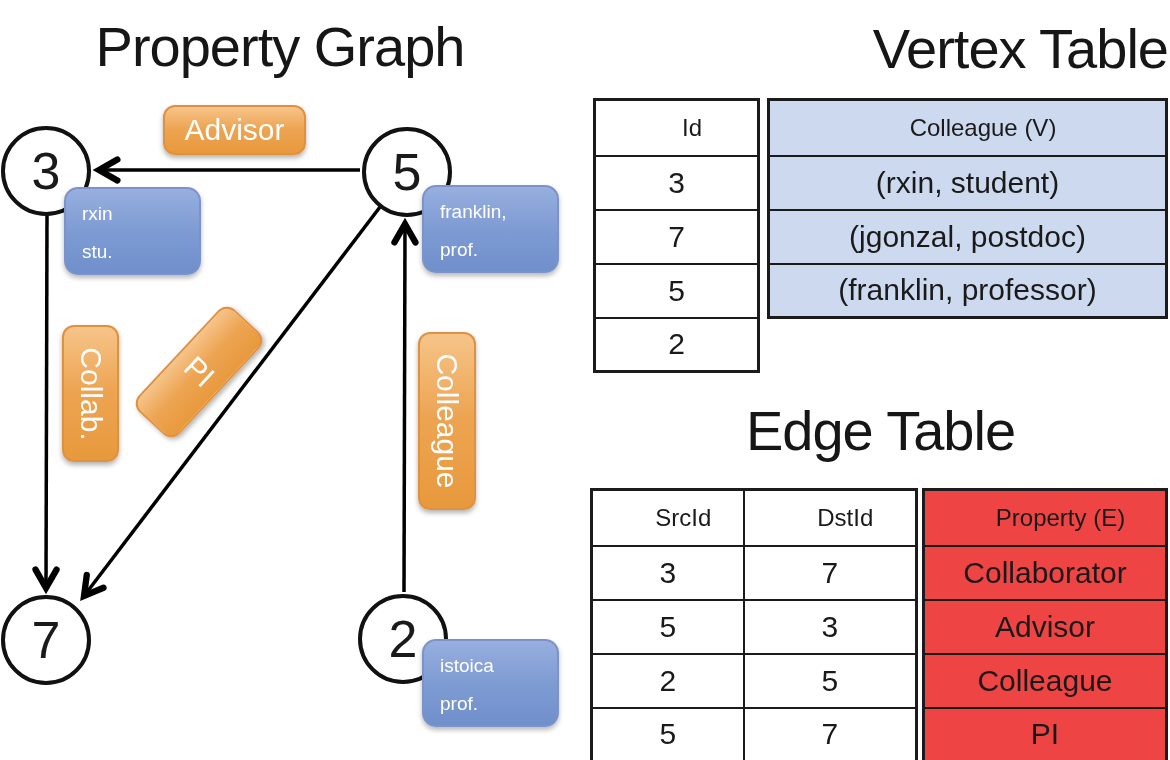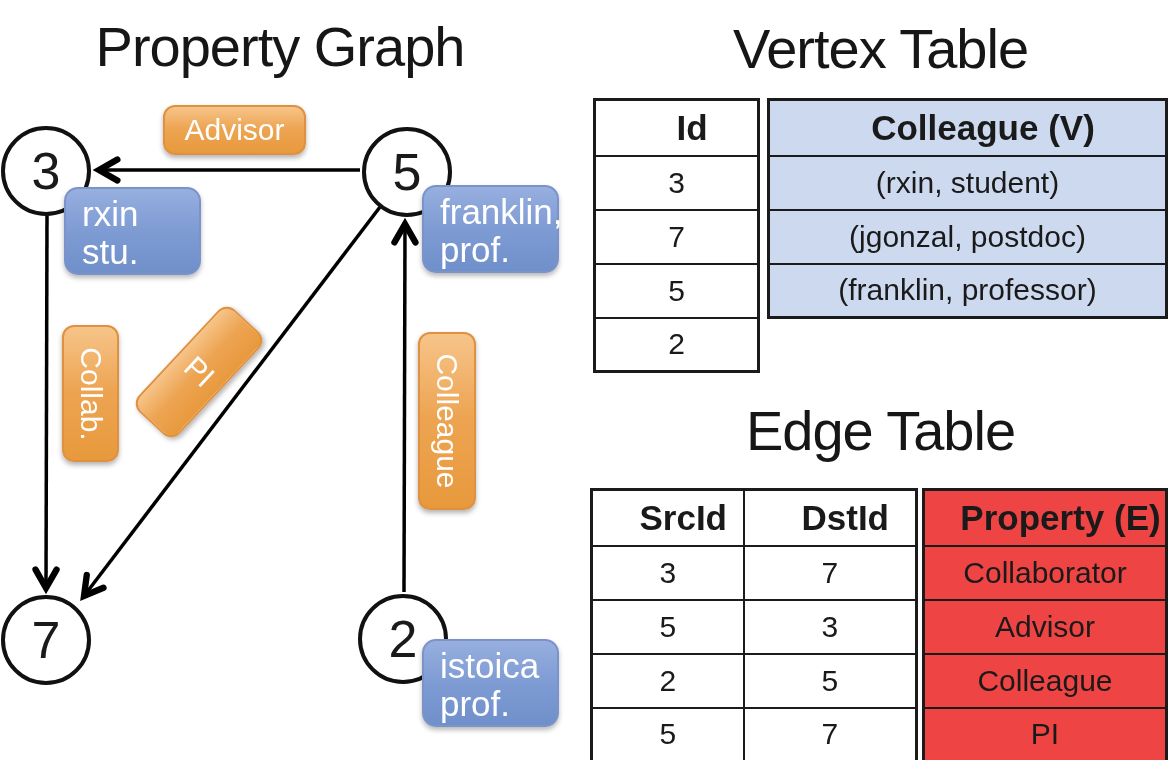--- a/index.html
+++ b/index.html
@@ -4,40 +4,40 @@
 <style>
   * { margin:0; padding:0; box-sizing:border-box; }
   html,body { background:#ffffff; }
   body { font-family:"Liberation Sans", sans-serif; color:#1a1a1a; }
   .slide { position:relative; width:1170px; height:760px; background:#fff; overflow:hidden; }
 
   
   .big-title { position:absolute; font-weight:300; font-size:56px; letter-spacing:-1px;
                text-align:center; color:#161616; white-space:nowrap; }
   .graph-title  { left:0;   top:14px;  width:560px; }
-  .vtable-title { left:593px; top:16px;  width:575px; }
+  .vtable-title { left:593px; top:16px;  width:575px;text-align:right; }
   .etable-title { left:593px; top:398px; width:575px; }
 
   
   .node { position:absolute; width:90px; height:90px; border:4px solid #111; border-radius:50%;
           background:#fff; display:flex; align-items:center; justify-content:center;
           font-size:52px; font-weight:300; z-index:2; }
   .node-3 { left:1px;   top:126px; }
   .node-5 { left:362px; top:127px; }
   .node-7 { left:1px;   top:595px; }
   .node-2 { left:358px; top:594px; }
 
   
   .edges { position:absolute; left:0; top:0; z-index:1; }
 
   
   .pbox { position:absolute; width:137px; height:88px; border-radius:14px;
           background:linear-gradient(180deg,#97AFDF 0%,#7E9BD3 50%,#7090CB 100%);
           border:2px solid #7B93C9; box-shadow:0 3px 5px rgba(0,0,0,0.28);
-          color:#fff; font-size:35px; line-height:38px; padding:6px 0 0 16px; z-index:3; }
+          color:#fff; font-size:19px; line-height:38px; padding:6px 0 0 16px; z-index:3; }
   .pbox-rxin    { left:64px;  top:187px; }
   .pbox-frank   { left:422px; top:185px; }
   .pbox-jgonzal { left:62px;  top:652px; }
   .pbox-istoica { left:422px; top:639px; }
 
   
   .elabel { position:absolute; border-radius:12px;
             background:linear-gradient(180deg,#F6C489 0%,#EDA452 48%,#E8993C 100%);
             border:2px solid #E09140; box-shadow:0 3px 5px rgba(0,0,0,0.3);
             color:#fff; font-size:30px; display:flex; align-items:center; justify-content:center;
@@ -45,21 +45,21 @@
   .elabel-advisor   { left:163px; top:105px; width:143px; height:50px; }
   .elabel-collab    { left:62px;  top:325px; width:57px;  height:137px; }
   .elabel-colleague { left:418px; top:332px; width:58px;  height:178px; }
   .elabel-pi        { left:129px; top:344px; width:140px; height:56px; transform:rotate(-47deg); }
   .rot90 { transform:rotate(90deg); white-space:nowrap; }
 
   
   table.tbl { position:absolute; border-collapse:collapse; table-layout:fixed; background:#fff; }
   table.tbl th, table.tbl td { border:2px solid #1b1b1b; text-align:center; vertical-align:middle;
                                overflow:hidden; white-space:nowrap; }
-  table.tbl th { height:56px; font-size:35px; font-weight:700;padding-left:31px; }
+  table.tbl th { height:56px; font-size:24px; font-weight:400;padding-left:31px; }
   table.tbl td { height:54px; font-size:30px; font-weight:400; }
   table.tbl { border:3px solid #1b1b1b; }
 
   .vtbl-id   { left:593px; top:98px;  width:167px; }
   .vtbl-prop { left:767px; top:98px;  width:401px; }
   .vtbl-prop th, .vtbl-prop td { background:#CDD9EE; }
 
   .etbl-ids  { left:590px; top:488px; width:325px; }
   .etbl-ids th { height:54px; }
   .etbl-prop { left:922px; top:488px; width:246px; }

